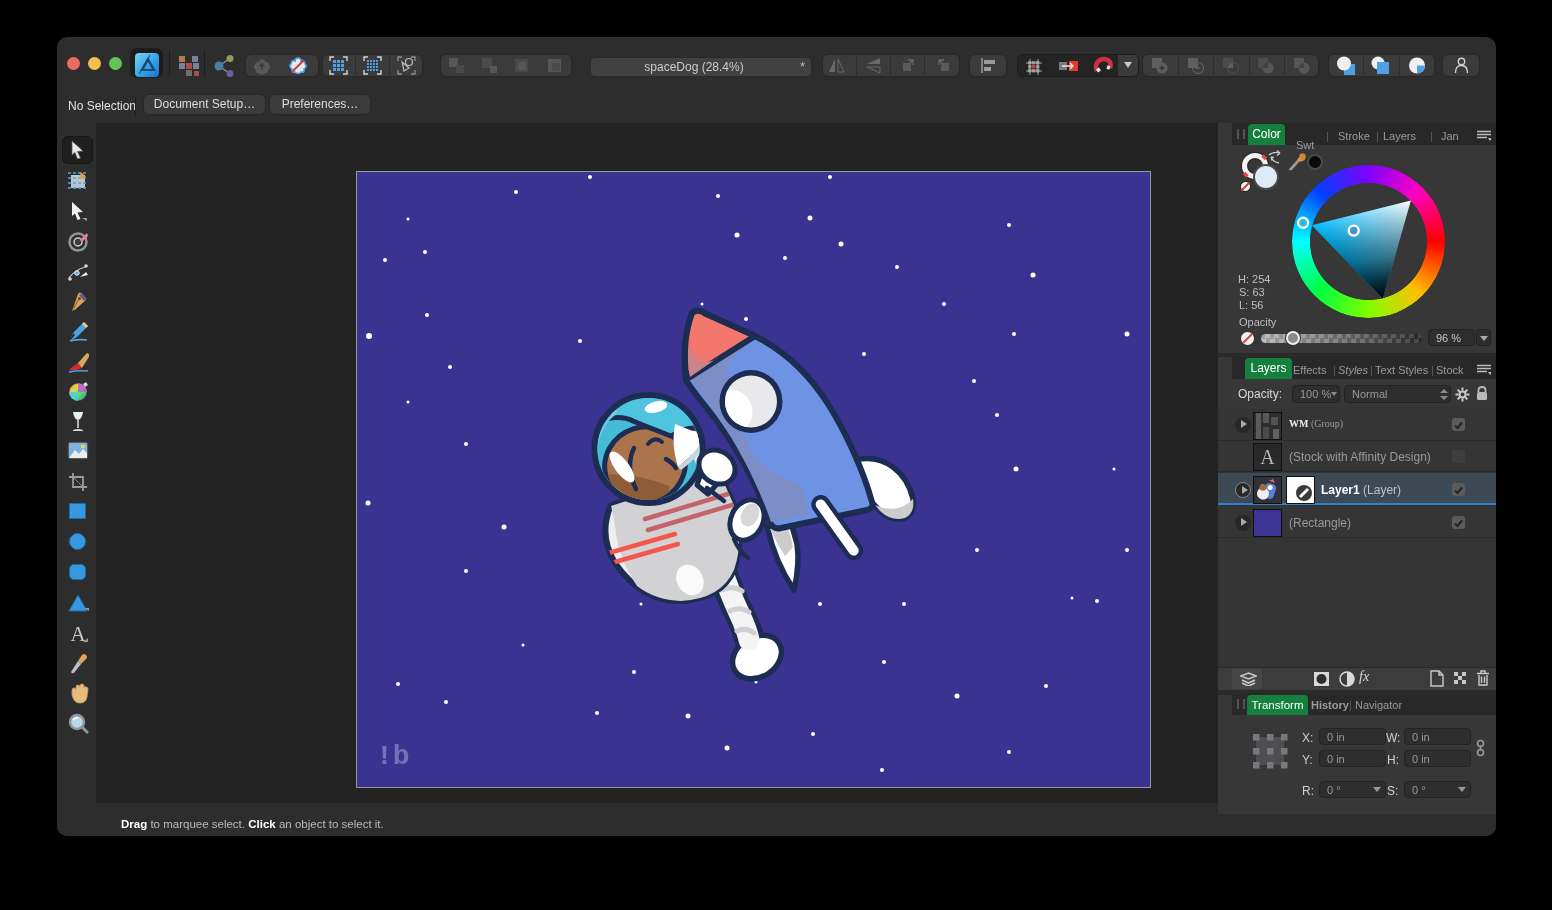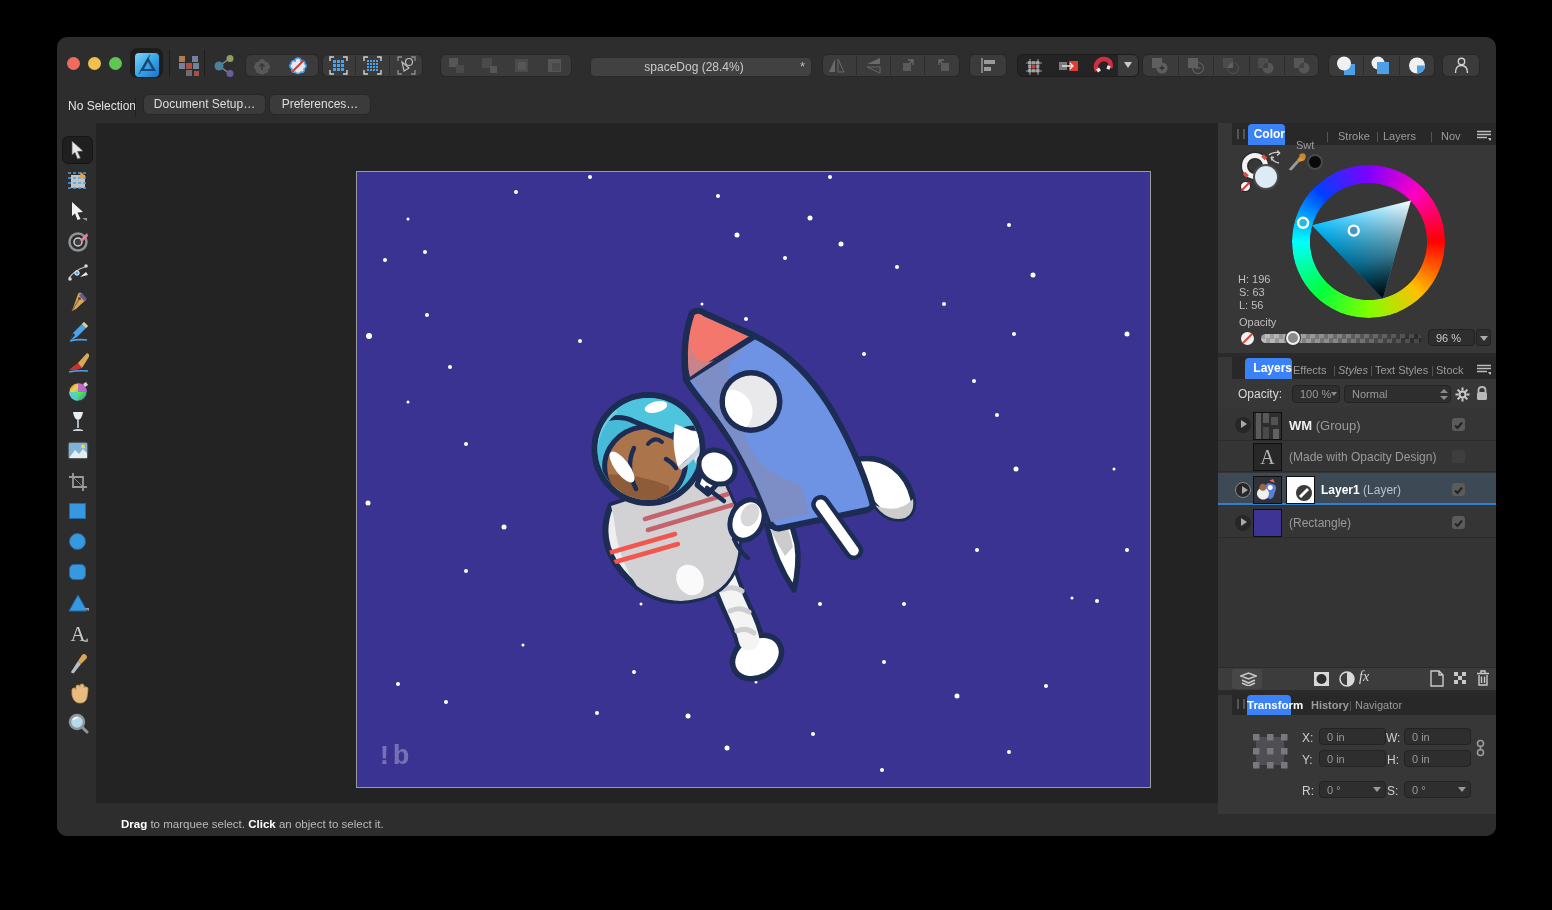--- a/index.html
+++ b/index.html
@@ -6,21 +6,21 @@
 html,body { width:1552px; height:910px; background:#000; overflow:hidden;
   font-family:"Liberation Sans", sans-serif; }
 #win { position:absolute; left:57px; top:37px; width:1439px; height:799px;
   background:#2e2d2e; border-radius:10px; overflow:hidden; }
 .abs { position:absolute; }
 .btn { position:absolute; background:#3b3b3b; border:1px solid #272727; border-radius:6px; }
 .sep { position:absolute; width:1px; background:#1e1e1e; }
 .tl { position:absolute; width:13px; height:13px; border-radius:50%; top:20px; }
 .tabstrip { position:absolute; background:#282828; }
 .tab { position:absolute; font-size:11px; color:#9b9b9b; }
-.tabsel { background:#3b82f6; color:#fff; font-weight:bold; border-radius:4px 4px 0 0; text-align:right; }
+.tabsel { background:#15803d; color:#fff; font-weight:normal; border-radius:4px 4px 0 0; text-align:center; }
 .field { position:absolute; background:#2e2e2e; border:1px solid #232323; border-radius:4px;
   color:#999; font-size:11px; white-space:nowrap; overflow:hidden; }
 .lbl { position:absolute; color:#bfbfbf; font-size:11px; }
 .chk { position:absolute; width:13px; height:13px; background:#5b5b5b; border-radius:3px; }
 .larrow { position:absolute; width:0; height:0; border-left:7px solid #a9a9a9;
   border-top:5px solid transparent; border-bottom:5px solid transparent; }
 </style>
 </head>
 <body>
 <div id="win">
@@ -506,21 +506,21 @@
 
   <div class="abs tabstrip" style="left:1175px;top:86px;width:264px;height:22px;"></div>
   <div class="abs" style="left:1180px;top:92px;width:8px;height:10px;border-left:2px solid #555;border-right:2px solid #555;"></div>
   <div class="abs tabsel" style="left:1191px;top:87px;width:37px;height:21px;line-height:21px;font-size:12px;">Color</div>
   <div class="tab" style="left:1239px;top:102px;">Swt</div>
   <div class="tab" style="left:1269px;top:93px;color:#5a5a5a;">|</div>
   <div class="tab" style="left:1281px;top:93px;">Stroke</div>
   <div class="tab" style="left:1319px;top:93px;color:#5a5a5a;">|</div>
   <div class="tab" style="left:1326px;top:93px;">Layers</div>
   <div class="tab" style="left:1373px;top:93px;color:#5a5a5a;">|</div>
-  <div class="tab" style="left:1384px;top:93px;">Nov</div>
+  <div class="tab" style="left:1384px;top:93px;">Jan</div>
   <svg class="abs" style="left:1420px;top:93px;" width="14" height="11">
       <path d="M0,1.5 L14,1.5 M0,4.5 L14,4.5 M0,7.5 L10,7.5" stroke="#bdbdbd" stroke-width="1.6"></path>
       <path d="M11,8 L15,8 L13,11 Z" fill="#bdbdbd"></path>
     </svg>
 
   <div class="abs" style="left:1184.5px;top:116px;width:26px;height:26px;border-radius:50%;border:5.5px solid #f2f2f2;background:#373737;box-shadow:0 0 0 1.5px #2c2c2c, inset 0 0 0 1.5px #2c2c2c;"></div>
   <svg class="abs" style="left:1184.5px;top:116px;" width="26" height="26">
       <path d="M20.5,2.5 L24,6" stroke="#e04b43" stroke-width="3.5"></path>
       <path d="M2,20 L5.5,23.5" stroke="#e04b43" stroke-width="3.5"></path>
     </svg>
@@ -552,21 +552,21 @@
         <stop offset="0" stop-color="#000000" stop-opacity="0"></stop>
           <stop offset="0.55" stop-color="#000000" stop-opacity="0.45"></stop>
           <stop offset="1" stop-color="#000000"></stop>
       </linearGradient>
     </defs>
     <polygon points="19.8,60.2 118.9,35.5 90.8,133.7" fill="url(#tg1)"></polygon>
     <polygon points="19.8,60.2 118.9,35.5 90.8,133.7" fill="url(#tg2)"></polygon>
     <circle cx="11.1" cy="57.8" r="5" fill="#29b7e6" stroke="#fff" stroke-width="2.4"></circle>
     <circle cx="61.7" cy="65.6" r="5" fill="#4596c8" stroke="#fff" stroke-width="2.4"></circle>
   </svg>
-  <div class="lbl" style="left:1181px;top:236px;">H: 196</div>
+  <div class="lbl" style="left:1181px;top:236px;">H: 254</div>
   <div class="lbl" style="left:1182px;top:249px;">S: 63</div>
   <div class="lbl" style="left:1182px;top:262px;">L: 56</div>
   <div class="lbl" style="left:1182px;top:279px;">Opacity</div>
   <div class="abs" style="left:1184px;top:295px;width:13px;height:13px;border-radius:50%;background:#f2f2f2;"></div>
   <svg class="abs" style="left:1184px;top:295px;" width="13" height="13">
       <path d="M2,11 L11,2" stroke="#d94840" stroke-width="2.2"></path>
     </svg>
   <div class="abs" style="left:1204px;top:297px;width:161px;height:9px;border-radius:5px;overflow:hidden;
     background-image:linear-gradient(to right, rgba(235,235,235,0.55), rgba(10,10,10,0.55)), conic-gradient(#8a8a8a 90deg, #4a4a4a 90deg 180deg, #8a8a8a 180deg 270deg, #4a4a4a 270deg);
     background-size:100% 100%, 9px 9px;"></div>
@@ -642,22 +642,22 @@
       </svg>
   </div>
   <div class="abs" style="left:1228.5px;top:439px;width:29px;height:28px;background:#fdfdfd;border:1.5px solid #0f0f0f;">
     <svg width="26" height="25">
         <circle cx="17" cy="16" r="8" fill="#3a3a3a"></circle>
         <path d="M13,20 L21,12" stroke="#fdfdfd" stroke-width="3"></path>
       </svg>
   </div>
   <div class="abs" style="left:1196px;top:472px;width:29px;height:28px;background:#3d3494;border:1.5px solid #0f0f0f;"></div>
 
-  <div class="abs" style="left:1232px;top:381px;font-size:13px;color:#efefef;"><b>WM</b> <span style="color:#9a9a9a;">(Group)</span></div>
-  <div class="abs" style="left:1232px;top:413px;font-size:12px;color:#9a9a9a;">(Made with Opacity Design)</div>
+  <div class="abs" style="left:1232px;top:381px;font-size:10px;color:#efefef;font-family:Liberation Serif, serif;"><b>WM</b> <span style="color:#9a9a9a;">(Group)</span></div>
+  <div class="abs" style="left:1232px;top:413px;font-size:12px;color:#9a9a9a;">(Stock with Affinity Design)</div>
   <div class="abs" style="left:1264px;top:446px;font-size:12px;color:#fff;"><b>Layer1</b> <span style="color:#b9c2cc;">(Layer)</span></div>
   <div class="abs" style="left:1232px;top:479px;font-size:12px;color:#9a9a9a;">(Rectangle)</div>
 
   <div class="chk" style="left:1395px;top:381px;"><svg width="13" height="13">
         <path d="M3,6.5 L5.5,9 L10,3.5" stroke="#232323" stroke-width="2" fill="none"></path>
       </svg></div>
   <div class="chk" style="left:1395px;top:413px;background:#3e3e3e;"></div>
   <div class="chk" style="left:1395px;top:446px;"><svg width="13" height="13">
         <path d="M3,6.5 L5.5,9 L10,3.5" stroke="#232323" stroke-width="2" fill="none"></path>
       </svg></div>
@@ -692,21 +692,21 @@
       </g>
     </svg>
   <svg class="abs" style="left:1419px;top:633px;" width="14" height="16">
       <path d="M1,3.5 L13,3.5 M5,3 L5,1 L9,1 L9,3 M3,5 L3,15 L11,15 L11,5 M5.5,6.5 L5.5,13 M8.5,6.5 L8.5,13" stroke="#c9c9c9" stroke-width="1.4" fill="none"></path>
     </svg>
 
   <div class="abs" style="left:1161px;top:654px;width:278px;height:4px;background:#2a2a2a;"></div>
 
   <div class="abs tabstrip" style="left:1175px;top:658px;width:264px;height:20px;"></div>
   <div class="abs" style="left:1180px;top:662px;width:8px;height:10px;border-left:2px solid #555;border-right:2px solid #555;"></div>
-  <div class="abs tabsel" style="left:1190px;top:658px;width:44px;height:20px;line-height:20px;font-size:11.5px;">Transform</div>
+  <div class="abs tabsel" style="left:1190px;top:658px;width:61px;height:20px;line-height:20px;font-size:11.5px;">Transform</div>
   <div class="tab" style="left:1254px;top:662px;font-weight:bold;">History</div>
   <div class="tab" style="left:1292px;top:662px;color:#5a5a5a;">|</div>
   <div class="tab" style="left:1298px;top:662px;">Navigator</div>
 
   <svg class="abs" style="left:1193px;top:693px;" width="40" height="42">
     <rect x="6" y="7" width="28" height="28" fill="#4e4e53"></rect>
     <g fill="#78787d">
         <rect x="3" y="4" width="6.5" height="6.5"></rect>
         <rect x="17" y="4" width="6.5" height="6.5"></rect>
         <rect x="31" y="4" width="6.5" height="6.5"></rect>

